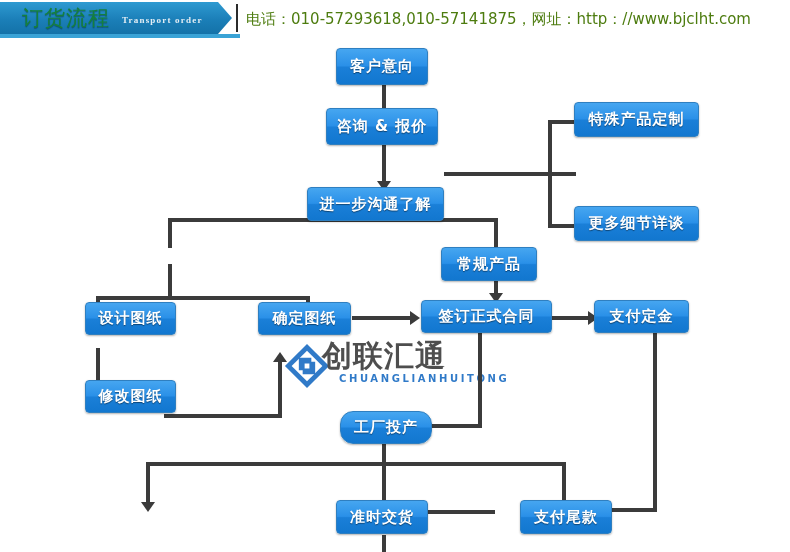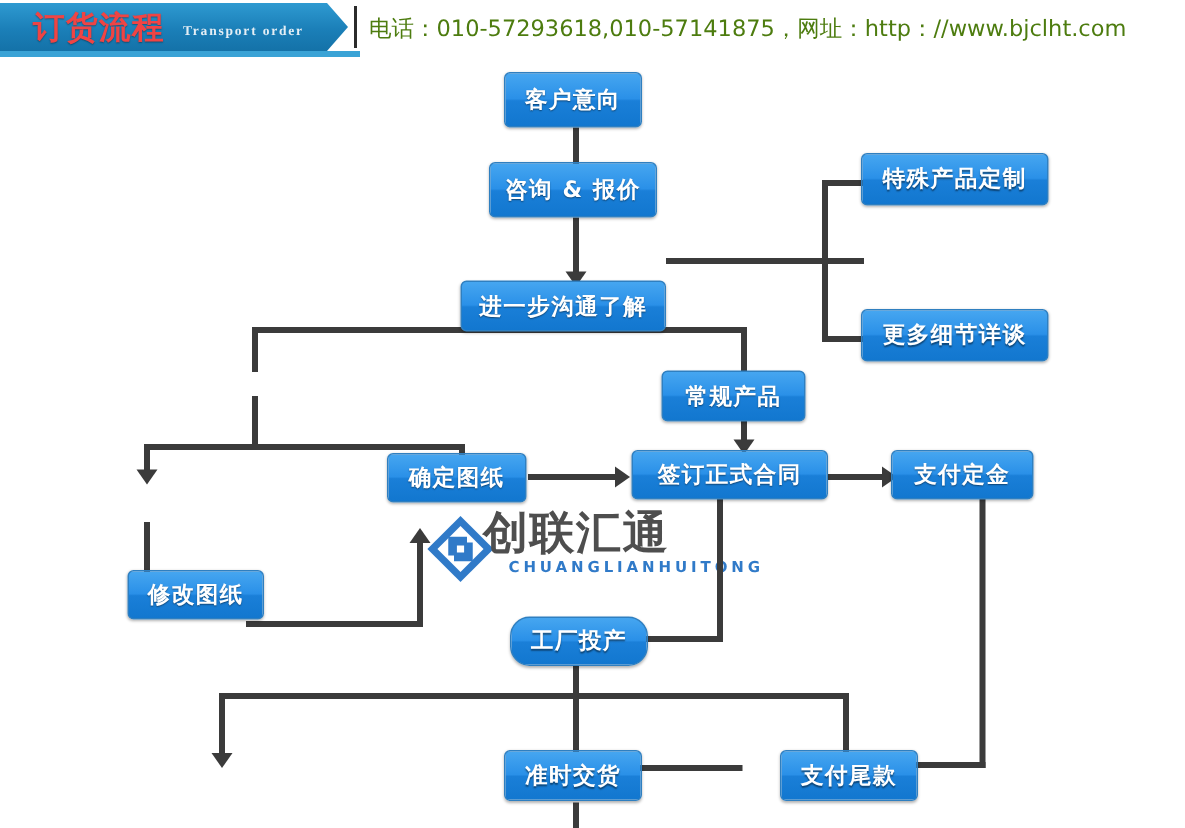--- a/index.html
+++ b/index.html
@@ -21,21 +21,21 @@
     -webkit-clip-path:polygon(0 0,218px 0,232px 16px,218px 32px,0 32px);
     clip-path:polygon(0 0,218px 0,232px 16px,218px 32px,0 32px);
   }
   #header-banner-tail{
     position:absolute;left:0;top:34px;width:240px;height:4px;
     background:#3aa3d6;
   }
   #header-title{
     position:absolute;left:22px;top:5px;
     font-family:"DejaVu Sans","Liberation Sans",sans-serif;
-    font-size:21px;font-weight:bold;color:#ef4444;
+    font-size:21px;font-weight:normal;color:#15803d;
     letter-spacing:1px;
     text-shadow:0 1px 1px rgba(0,0,0,.35);
     line-height:26px;
   }
   #header-subtitle{
     position:absolute;left:122px;top:14px;
     font-family:"Liberation Serif","DejaVu Serif",serif;
     font-size:9px;font-weight:bold;color:#e4eef5;
     letter-spacing:1.2px;
     line-height:12px;
@@ -202,20 +202,21 @@
   <div class="node" style="left:307px;top:147px;width:137px;height:34px;">进一步沟通了解</div>
 
   <div class="node" style="left:574px;top:62px;width:125px;height:35px;">特殊产品定制</div>
 
 
   <div class="node" style="left:574px;top:166px;width:125px;height:35px;">更多细节详谈</div>
 
 
   <div class="node" style="left:441px;top:207px;width:96px;height:34px;">常规产品</div>
 
+  <div class="node" style="left:85px;top:262px;width:91px;height:33px;">设计图纸</div>
 
   <div class="node" style="left:258px;top:262px;width:93px;height:33px;">确定图纸</div>
 
   <div class="node" style="left:421px;top:260px;width:131px;height:33px;">签订正式合同</div>
 
   <div class="node" style="left:594px;top:260px;width:95px;height:33px;">支付定金</div>
 
   <div class="node" style="left:85px;top:340px;width:91px;height:33px;">修改图纸</div>
 
   <div class="node" style="left:340px;top:371px;width:92px;height:33px;border-radius:13px;">工厂投产</div>

